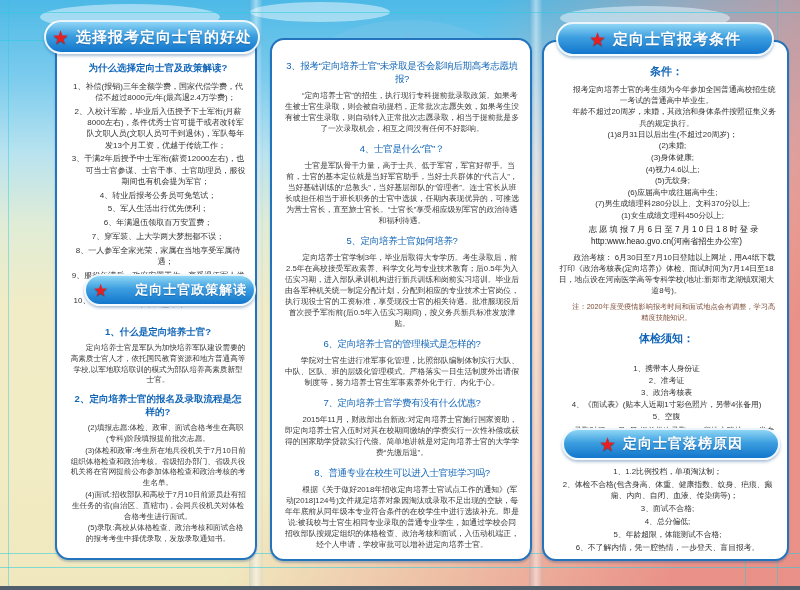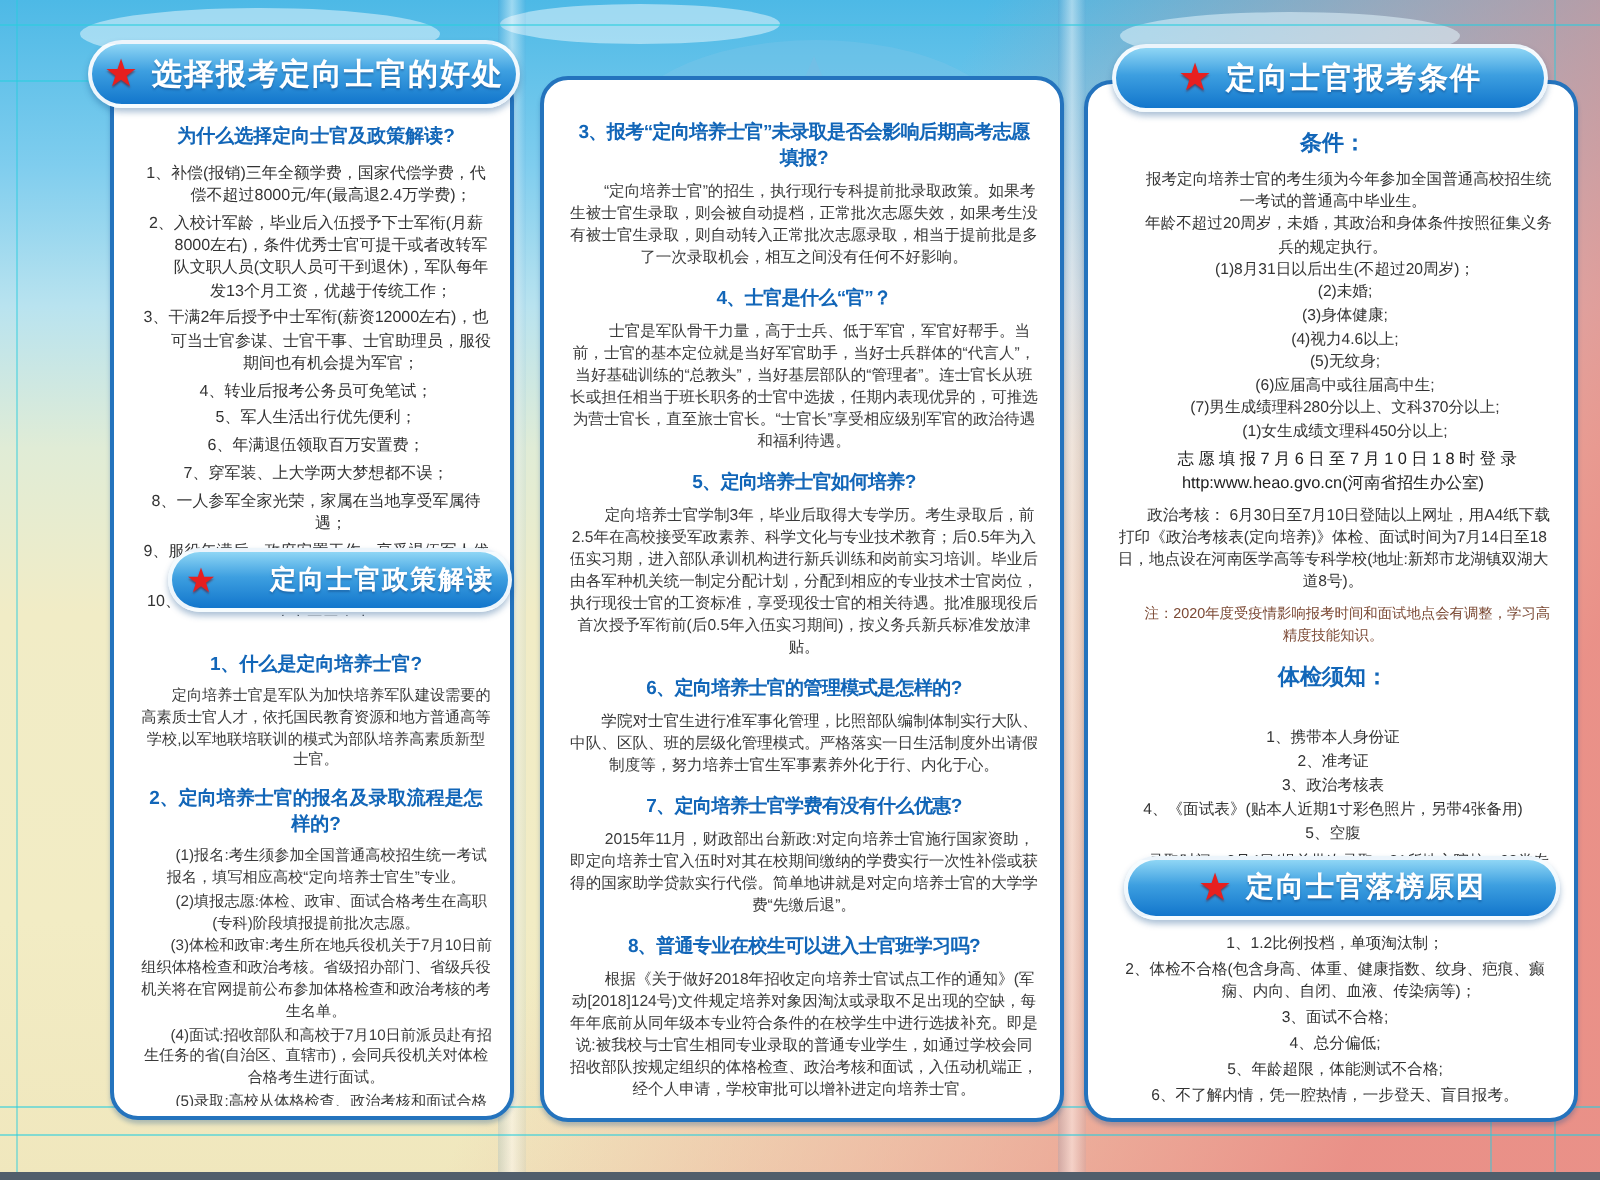--- a/index.html
+++ b/index.html
@@ -49,21 +49,21 @@
   #left-top{left:13px;right:9px;top:22px;height:248px;}
   #left-sections{left:13px;right:9px;top:272px;bottom:5px;}
   #mid-inner{left:13px;right:11px;top:16px;bottom:5px;}
   #right-top{left:12px;right:10px;top:20px;height:368px;}
   #right-fail{left:13px;right:9px;top:424px;bottom:4px;}
 
   .intro-title{font-size:9.5px;font-weight:bold;color:#1266b8;margin:2px 0 6px;}
   .benefit{font-size:8px;line-height:11.2px;margin-bottom:2.6px;color:#333;padding-left:15px;text-indent:-15px;}
   .sec-title{font-size:9.5px;font-weight:bold;color:#1266b8;margin:7px 0 4px;}
   .para{font-size:7.6px;line-height:10.8px;color:#3a3a3a;text-indent:2em;margin-bottom:1px;}
-  .mid-title{font-size:9.5px;font-weight:bold;color:#1266b8;margin:9px 0 4px;letter-spacing:-0.3px;}
+  .mid-title{font-size:9.5px;font-weight:normal;color:#1266b8;margin:9px 0 4px;letter-spacing:-0.3px;}
   .mid-body{font-size:7.8px;line-height:11px;color:#3a3a3a;text-indent:2em;}
   .cond-label{font-size:11px;font-weight:bold;color:#1266b8;margin:2px 0 5px;}
   .cond-para{font-size:7.8px;line-height:11.2px;color:#333;text-indent:2em;}
   .cond-item{font-size:7.8px;line-height:11.6px;color:#333;padding-left:12px;}
   .apply1{font-size:8.2px;letter-spacing:2.2px;color:#222;text-indent:2em;line-height:12px;margin-top:2px;}
   .apply2{font-size:8.2px;color:#222;line-height:12px;}
   .note{font-size:7.2px;color:#7c4a35;line-height:10.2px;text-indent:2em;margin-top:6px;}
   .phys-title{font-size:11px;font-weight:bold;color:#1266b8;margin:8px 0 17px;}
   .phys-item{font-size:7.8px;line-height:12px;color:#333;}
   .fail-item{font-size:7.8px;line-height:11.4px;color:#333;padding-left:14px;text-indent:-14px;margin-bottom:1.5px;}
@@ -105,21 +105,20 @@
           <div class="benefit">8、一人参军全家光荣，家属在当地享受军属待遇；</div>
           <div class="benefit">9、服役年满后，政府安置工作，享受退伍军人优待政策；</div>
           <div class="benefit">10、学习高精度技能知识，技能、学历双进修，走出不同人生。</div>
         </div>
     </div>
     <div class="inner" id="left-sections">
       <div class="sec-title" style="margin-top:16px;">1、什么是定向培养士官?</div>
       <div class="para">定向培养士官是军队为加快培养军队建设需要的高素质士官人才，依托国民教育资源和地方普通高等学校,以军地联培联训的模式为部队培养高素质新型士官。</div>
       <div class="sec-title">2、定向培养士官的报名及录取流程是怎样的?</div>
       <div>
-          <div class="para">(1)报名:考生须参加全国普通高校招生统一考试报名，填写相应高校“定向培养士官生”专业。</div>
           <div class="para">(2)填报志愿:体检、政审、面试合格考生在高职(专科)阶段填报提前批次志愿。</div>
           <div class="para">(3)体检和政审:考生所在地兵役机关于7月10日前组织体格检查和政治考核。省级招办部门、省级兵役机关将在官网提前公布参加体格检查和政治考核的考生名单。</div>
           <div class="para">(4)面试:招收部队和高校于7月10日前派员赴有招生任务的省(自治区、直辖市)，会同兵役机关对体检合格考生进行面试。</div>
           <div class="para">(5)录取:高校从体格检查、政治考核和面试合格的报考考生中择优录取，发放录取通知书。</div>
         </div>
     </div>
   </div>
 
   <div class="panel" id="panel-mid">
     <div class="inner" id="mid-inner">

